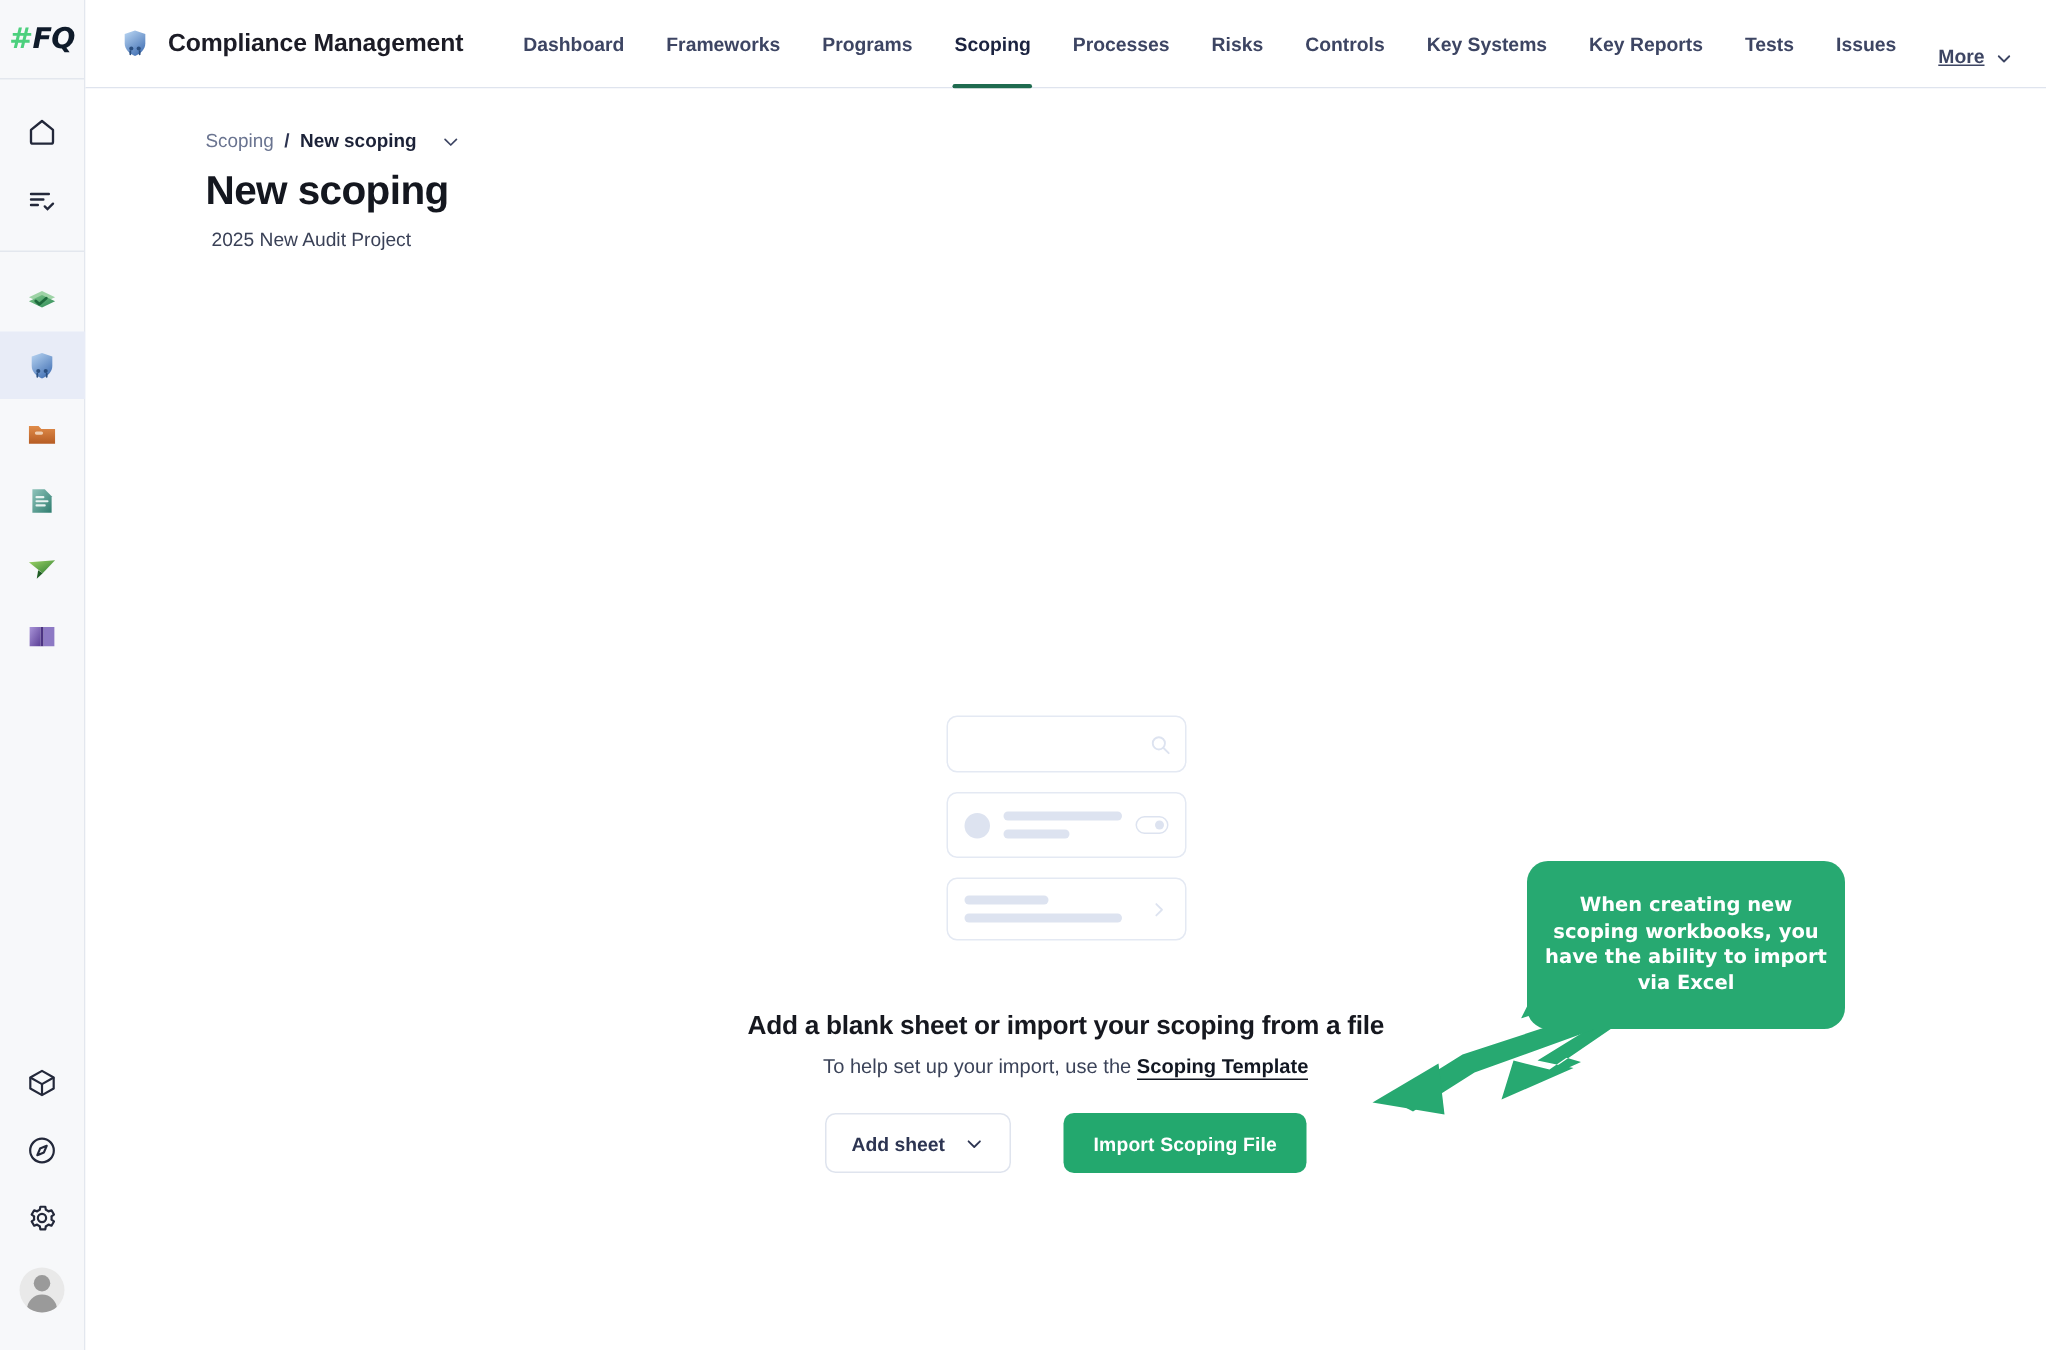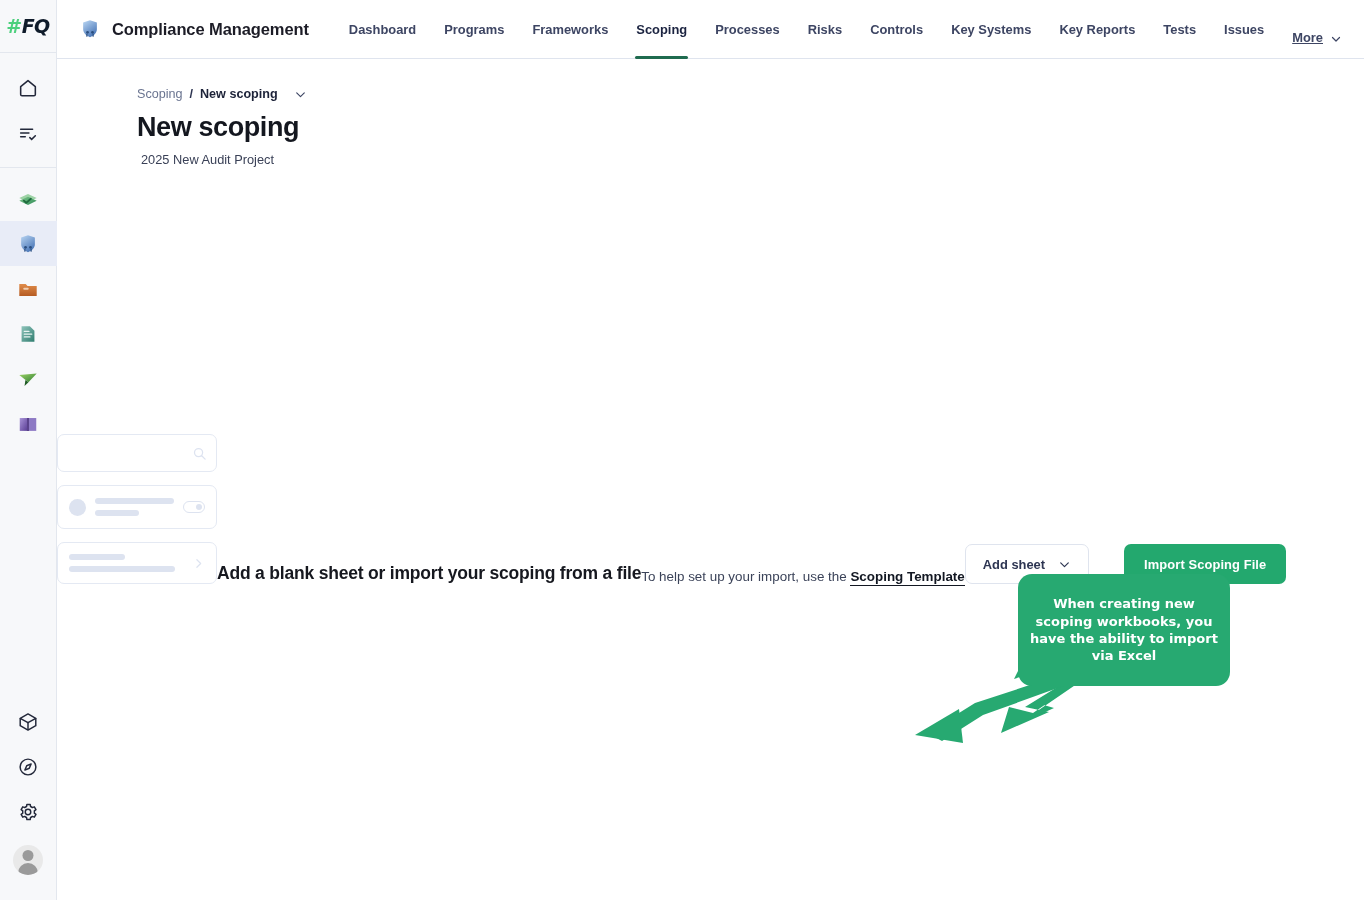--- a/index.html
+++ b/index.html
@@ -103,22 +103,22 @@
     padding: 11px 0 0 80px;
     font-size: 27px; font-weight: bold; color: #14171f; letter-spacing: -.4px;
   }
   .sub {
     padding: 9px 0 0 84px;
     font-size: 12.8px; color: #3a4157;
   }
 
   
   .empty {
-    position: absolute; left: 0; right: 0; top: 375px;
-    display: flex; align-items: flex-end;
+    position: absolute; left: 0; right: 0; top: 418px;
+    display: flex; flex-direction: column; align-items: center;
   }
   .skel-wrap { width: 160px; display: flex; flex-direction: column; gap: 13px; }
   .skel {
     border: 1px solid #e4e9f3; border-radius: 7px; background: #fff;
     position: relative;
   }
   .skel-a { height: 38px; display: flex; align-items: center; justify-content: flex-end; padding-right: 9px; }
   .skel-b { height: 44px; display: flex; align-items: center; padding: 0 11px; gap: 9px; }
   .skel-c { height: 42px; display: flex; align-items: center; padding: 0 11px; }
   .sk-dot { width: 17px; height: 17px; border-radius: 50%; background: #dde3f0; flex: 0 0 17px; }
@@ -335,22 +335,22 @@
         </defs>
       <path d="M12 2.5 19.5 5v7c0 4.2-3.3 7.3-7.5 9-4.2-1.7-7.5-4.8-7.5-9V5z" fill="url(#ga)"></path>
       <circle cx="9.3" cy="15.6" r="1.5" fill="#2b4f80"></circle>
       <circle cx="14.7" cy="15.6" r="1.5" fill="#2b4f80"></circle>
       <path d="M8.6 17.6v2.3M15.4 17.6v2.3" stroke="#2b4f80" stroke-width="1.3" stroke-linecap="round"></path>
     </svg>
     <div class="app-title">Compliance Management</div>
 
     <div class="nav">
       <div class="nav-item">Dashboard</div>
+      <div class="nav-item">Frameworks</div>
       <div class="nav-item">Programs</div>
-      <div class="nav-item">Frameworks</div>
       <div class="nav-item active">Scoping</div>
       <div class="nav-item">Processes</div>
       <div class="nav-item">Risks</div>
       <div class="nav-item">Controls</div>
       <div class="nav-item">Key Systems</div>
       <div class="nav-item">Key Reports</div>
       <div class="nav-item">Tests</div>
       <div class="nav-item">Issues</div>
       <div class="nav-item nav-more">
         <span>More</span>

